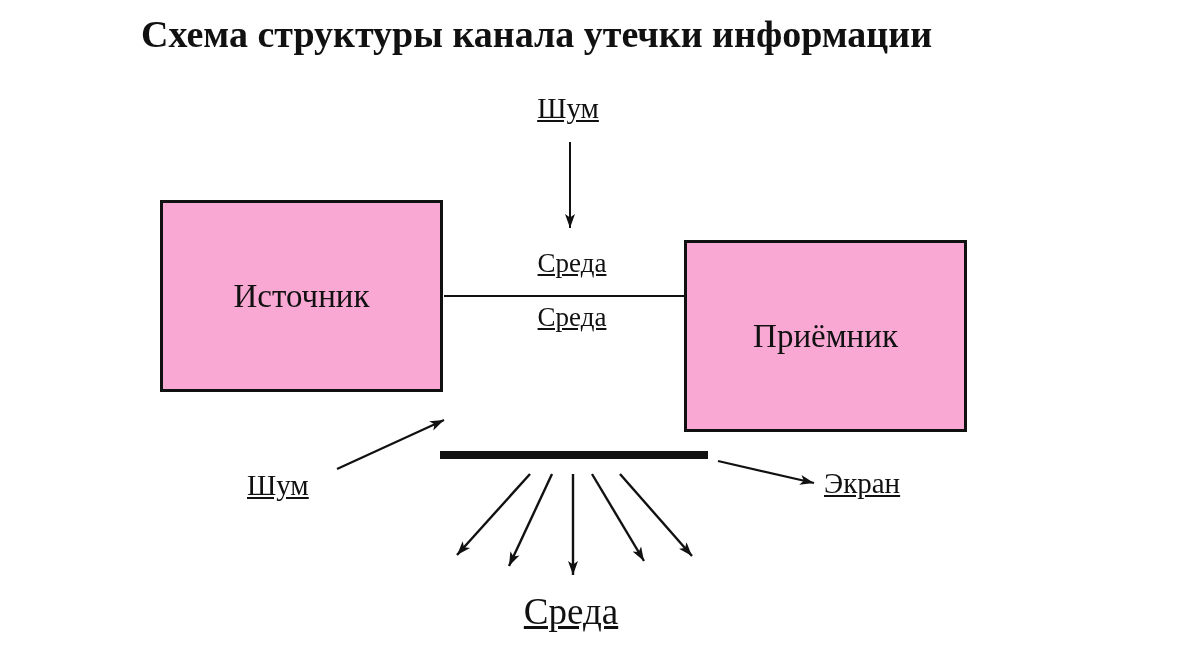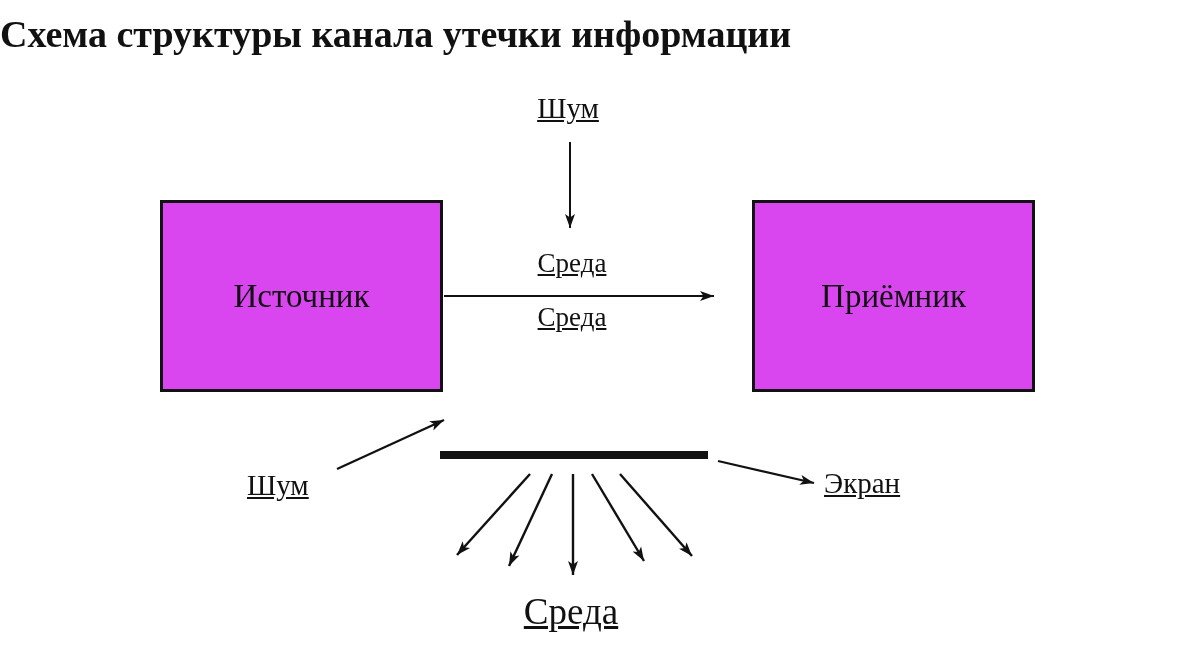--- a/index.html
+++ b/index.html
@@ -21,42 +21,42 @@
     left: 0;
     top: 0;
     width: 1197px;
     height: 672px;
   }
   .title {
     position: absolute;
     left: 0;
     top: 12px;
     width: 1073px;
-    text-align: left;
+    text-align: center;
     font-size: 38px;
     font-weight: bold;
     line-height: 1.2;
     white-space: nowrap;
   }
   .box {
     position: absolute;
     top: 200px;
     width: 283px;
     height: 192px;
     box-sizing: border-box;
     border: 3px solid #111111;
-    background: #d946ef;
+    background: #f9a8d4;
     display: flex;
     align-items: center;
     justify-content: center;
     font-size: 33px;
     line-height: 1.1;
   }
   .box.source { left: 160px; }
-  .box.receiver { left: 752px; }
+  .box.receiver { left: 684px; margin-top: 40px; }
   .lbl {
     position: absolute;
     font-size: 29px;
     line-height: 1.1;
     white-space: nowrap;
     text-decoration: underline;
   }
   .lbl.centered { transform: translateX(-50%); }
   .noise-top   { left: 568px; top: 93px; }
   .medium-top  { left: 572px; top: 249px; font-size: 27px; }

